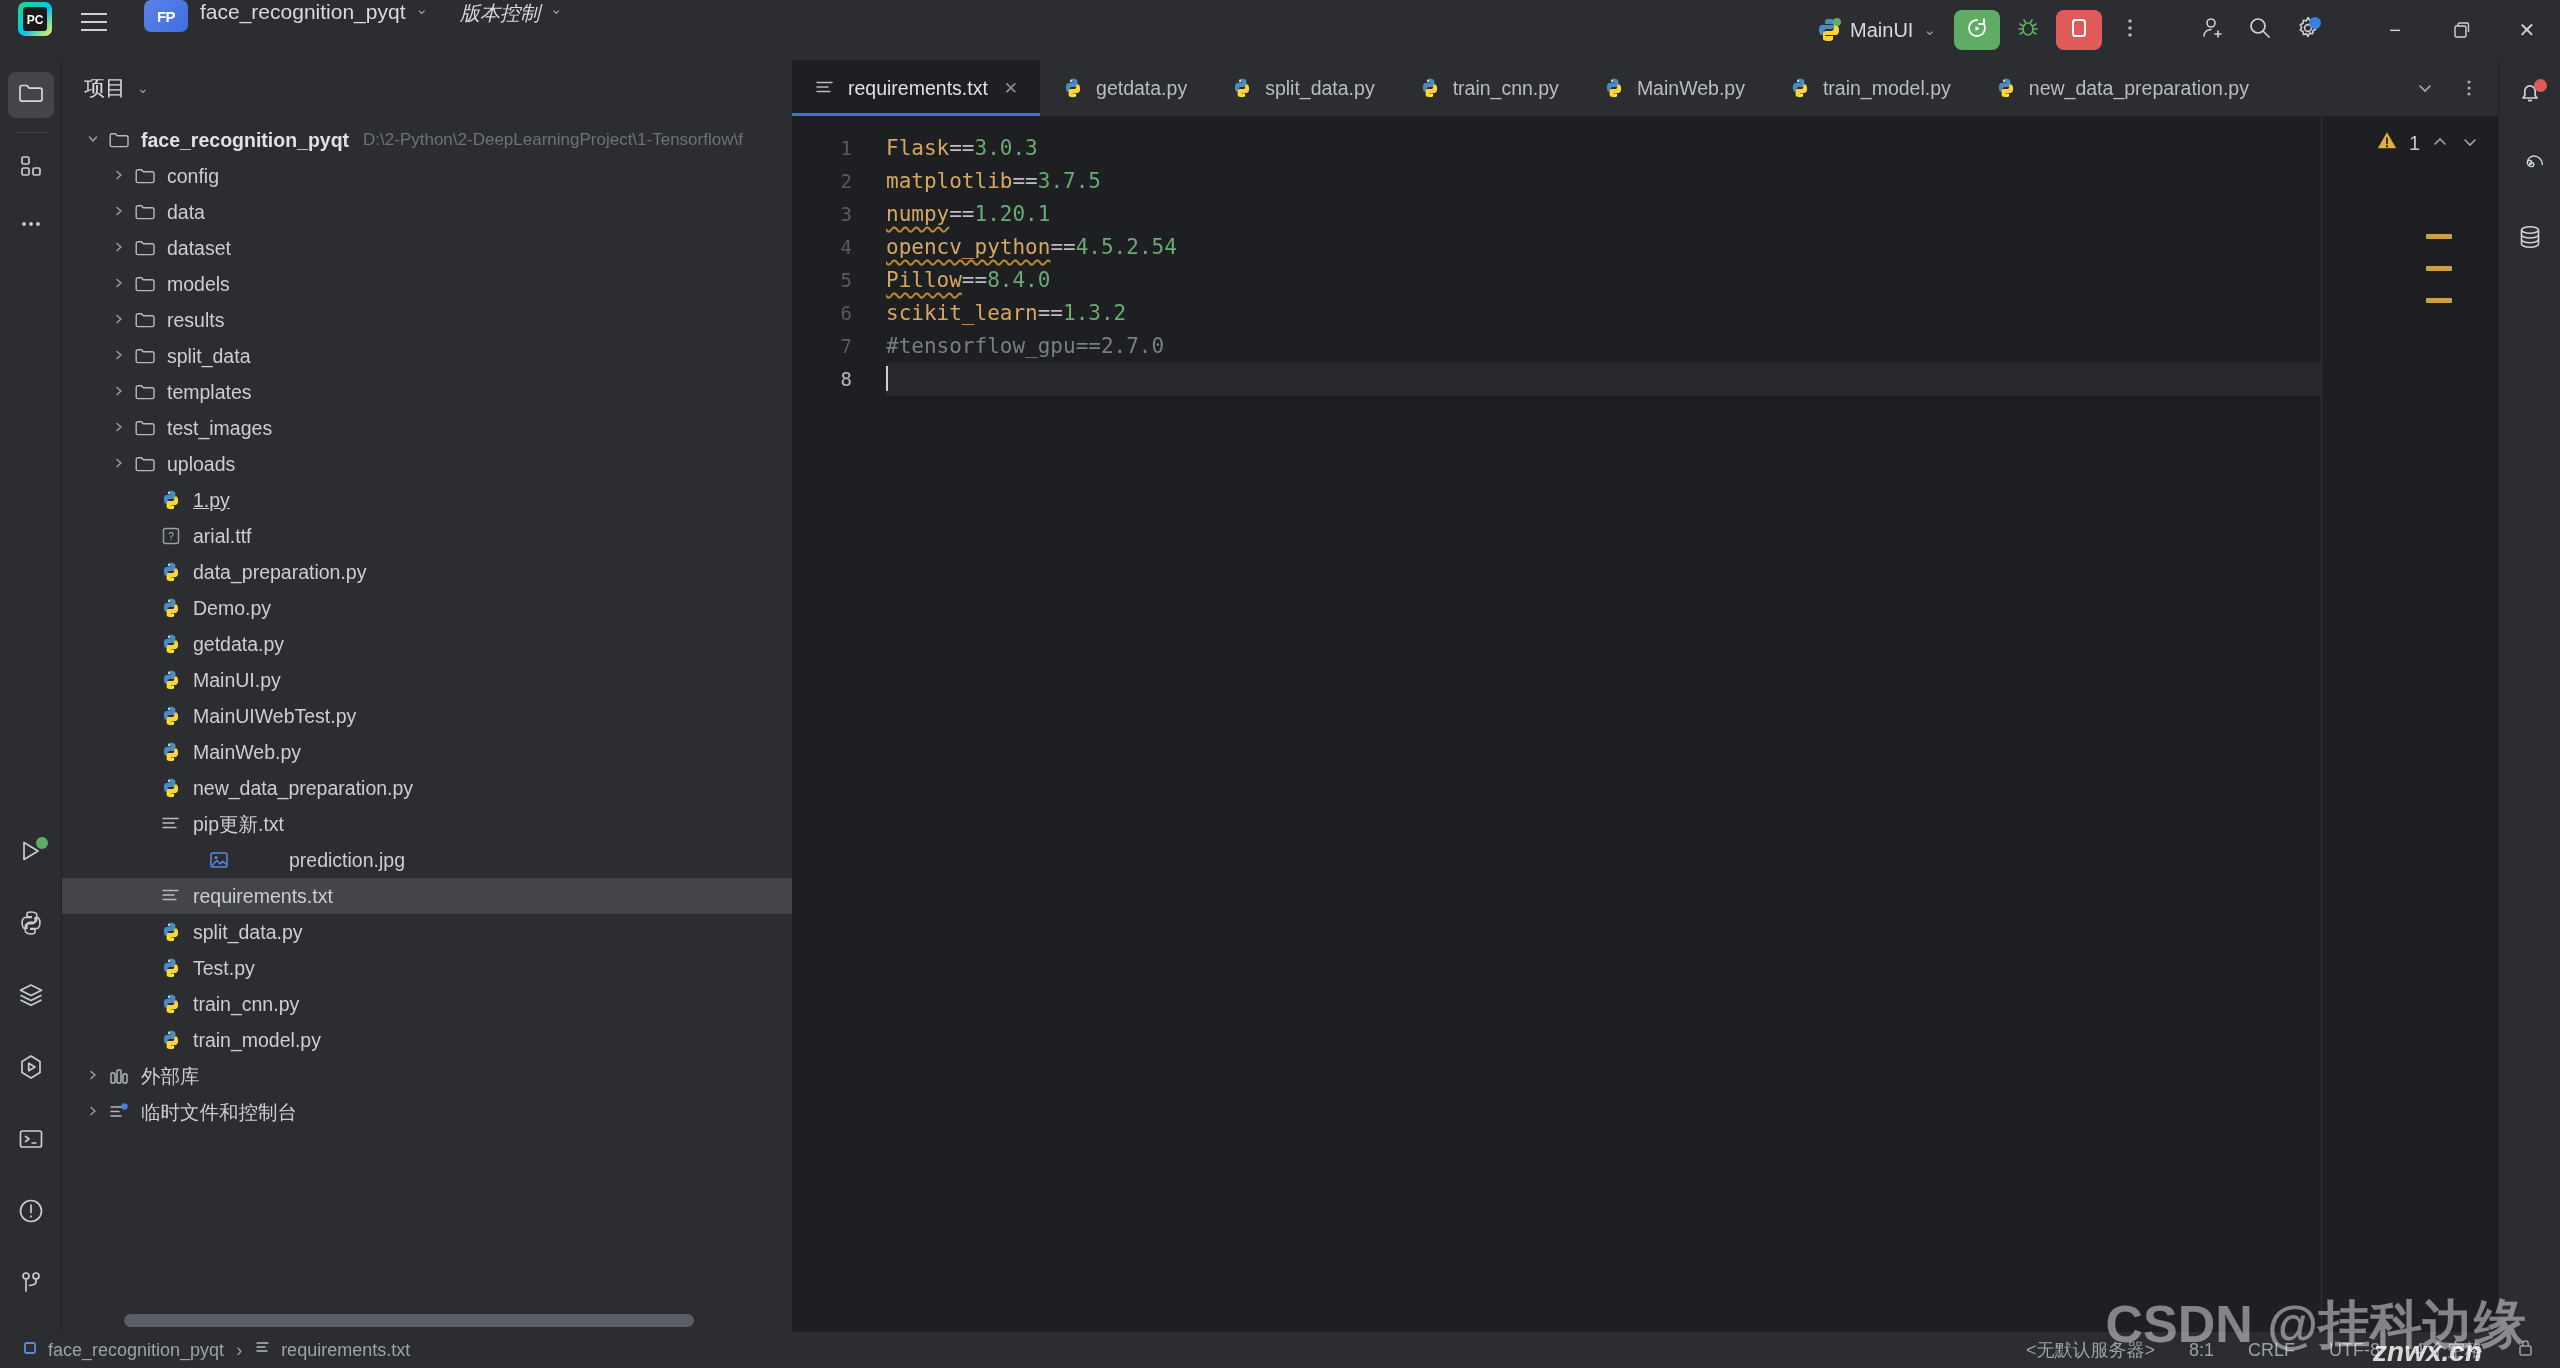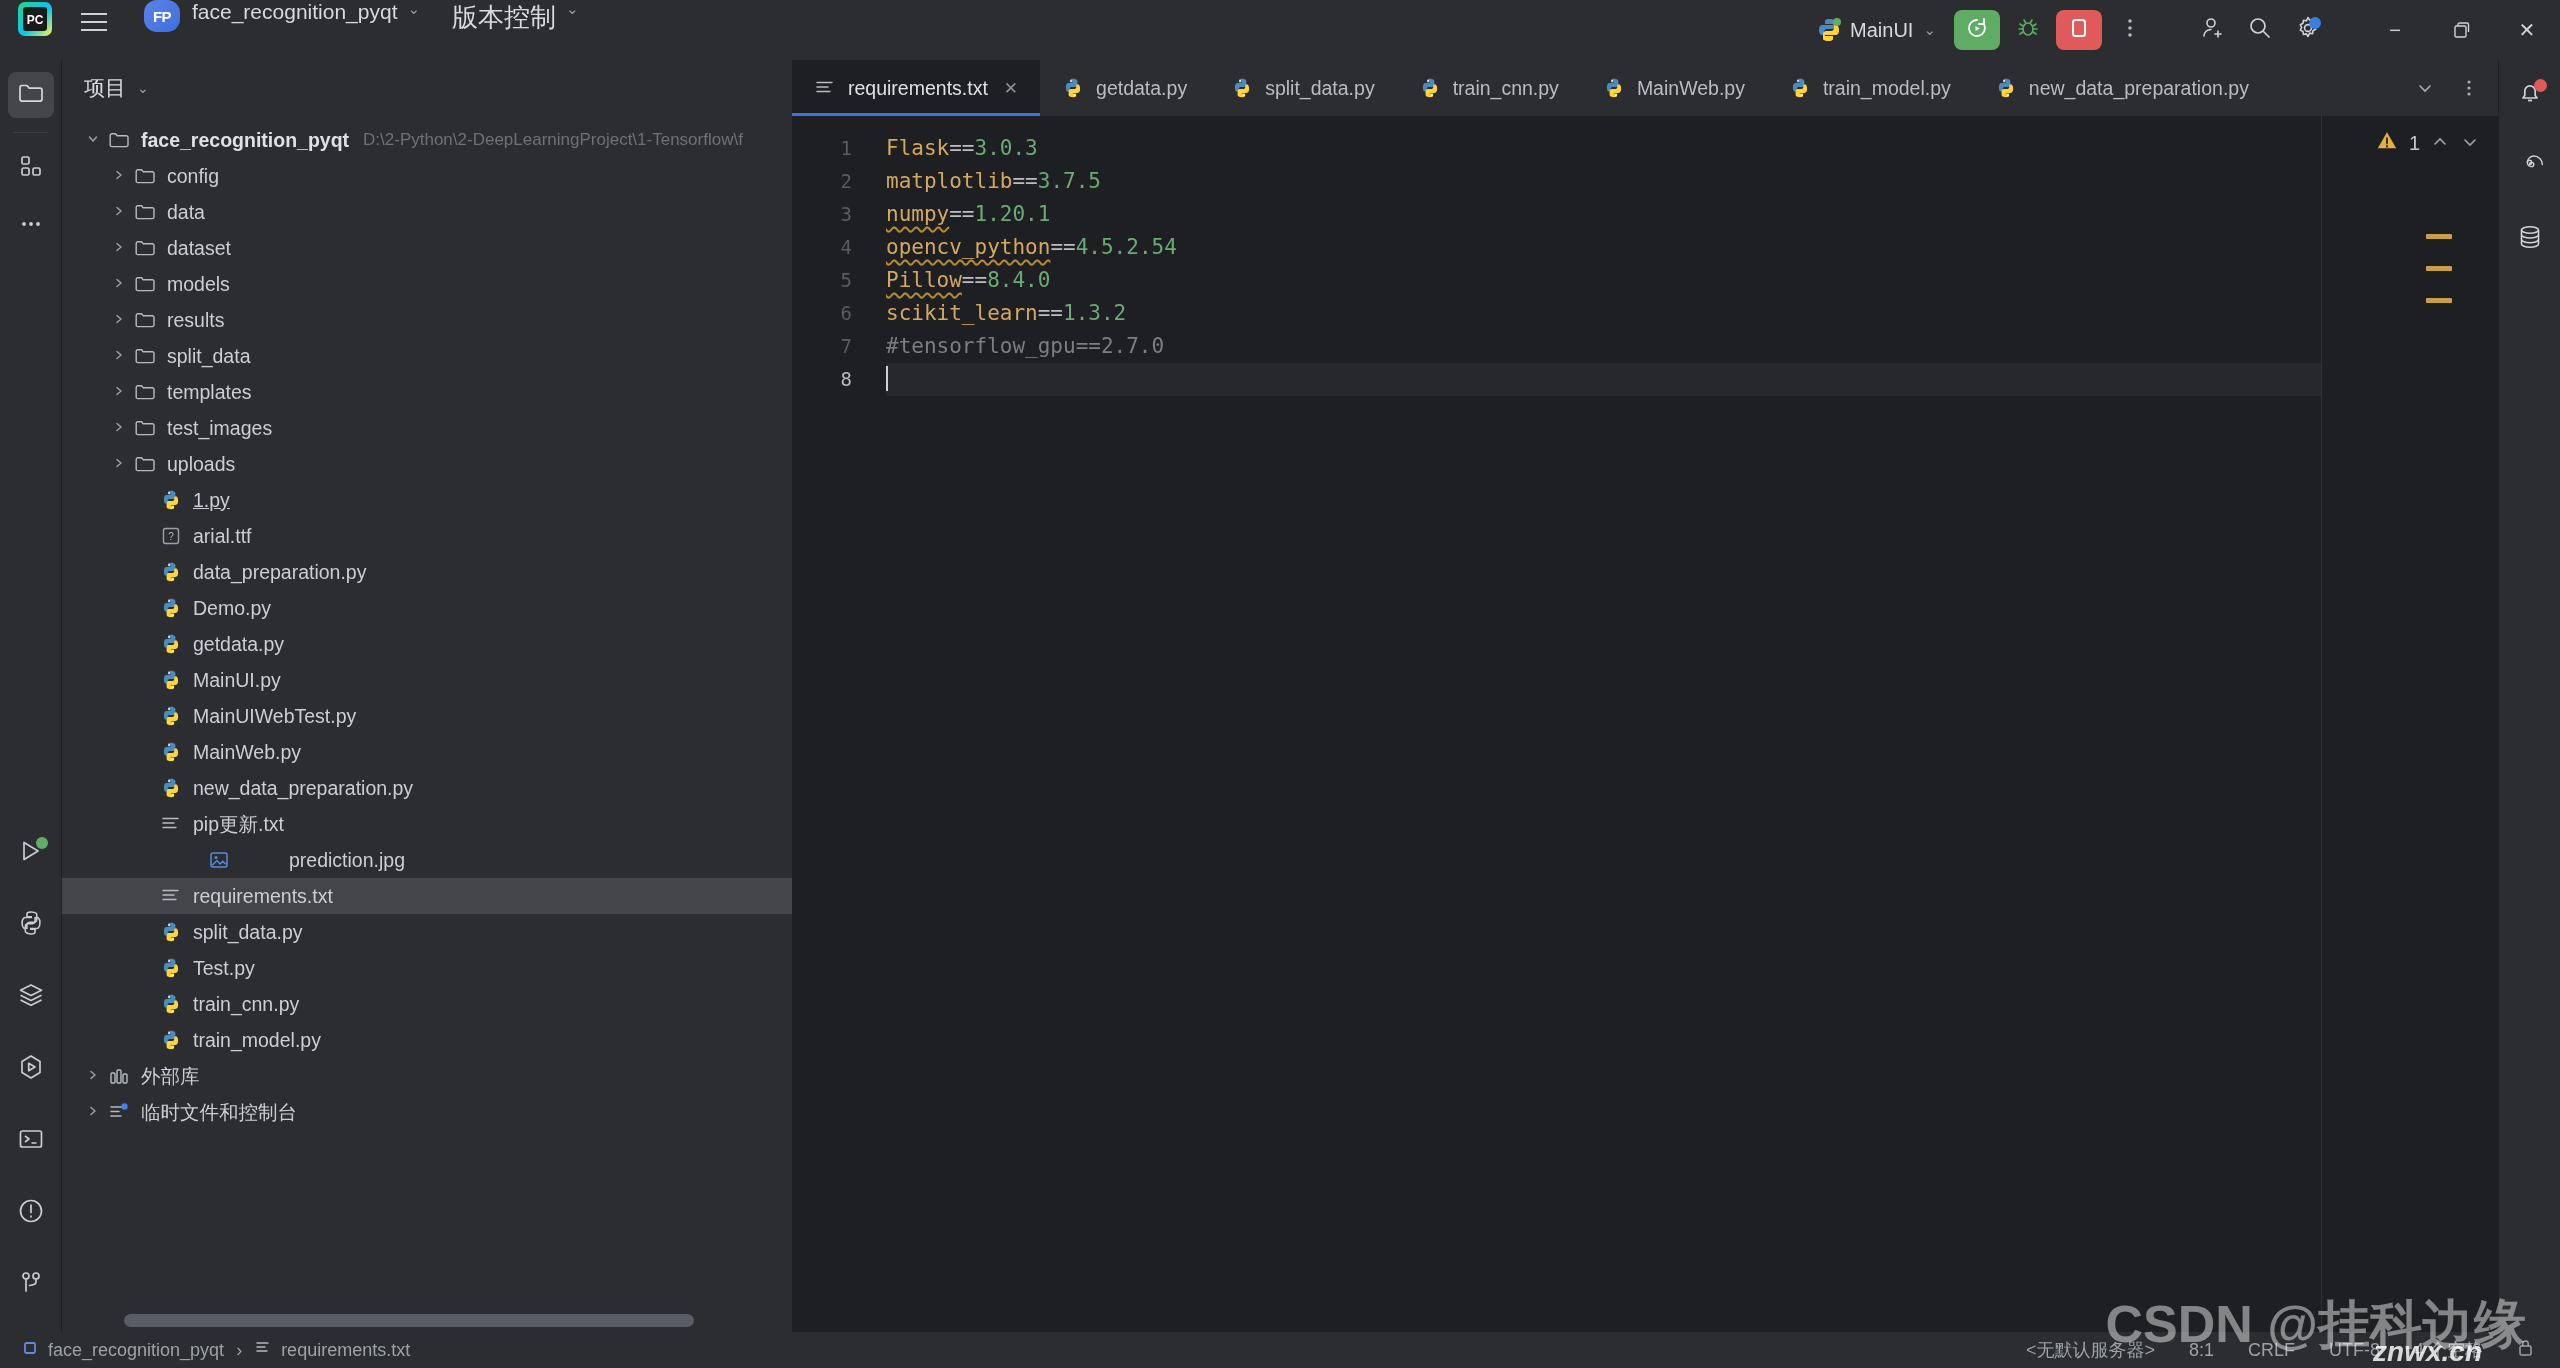--- a/index.html
+++ b/index.html
@@ -19,29 +19,29 @@
     display: flex; 
   }
   .tb-logo { width: 38px; height: 38px; margin-left: 16px; position: relative; }
   .tb-hamburger {
     width: 44px; height: 44px; margin-left: 18px;
     display: flex; flex-direction: column; justify-content: center;
     align-items: center; gap: 6px; border-radius: 6px; cursor: pointer;
   }
   .tb-hamburger i { display:block; width: 26px; height: 2px; background: #ced0d6; }
   .proj-badge {
-    width: 36px; height: 32px; border-radius: 13px;
+    width: 44px; height: 32px; border-radius: 7px;
     background: linear-gradient(135deg,#5c83e8,#3f6ee0);
     color: #fff; font-size: 15px; font-weight: 700;
     display: flex; align-items: center; justify-content: center;
     margin-left: 28px; letter-spacing: -0.5px;
   }
   .proj-name { color: #d8dade; font-size: 21px; margin-left: 12px; white-space: nowrap; }
   .chev { color: #9ba0a8; font-size: 15px; margin-left: 10px; }
-  .vcs-label { color: #d8dade; font-size: 26px; margin-left: 32px; white-space: nowrap; }
+  .vcs-label { color: #d8dade; font-size: 20px; margin-left: 32px; white-space: nowrap; font-style: italic; }
 
   .tb-right { margin-left: auto; display: flex; align-items: center; height: 60px; }
   .runcfg { display: flex; align-items: center; gap: 8px; margin-right: 10px; cursor: pointer;}
   .runcfg-icon { width: 26px; height: 26px; position: relative; }
   .runcfg-name { color: #d8dade; font-size: 20px; }
 
   .btn-sq {
     width: 46px; height: 40px; border-radius: 8px;
     display: flex; align-items: center; justify-content: center;
     margin-left: 8px; cursor: pointer;

